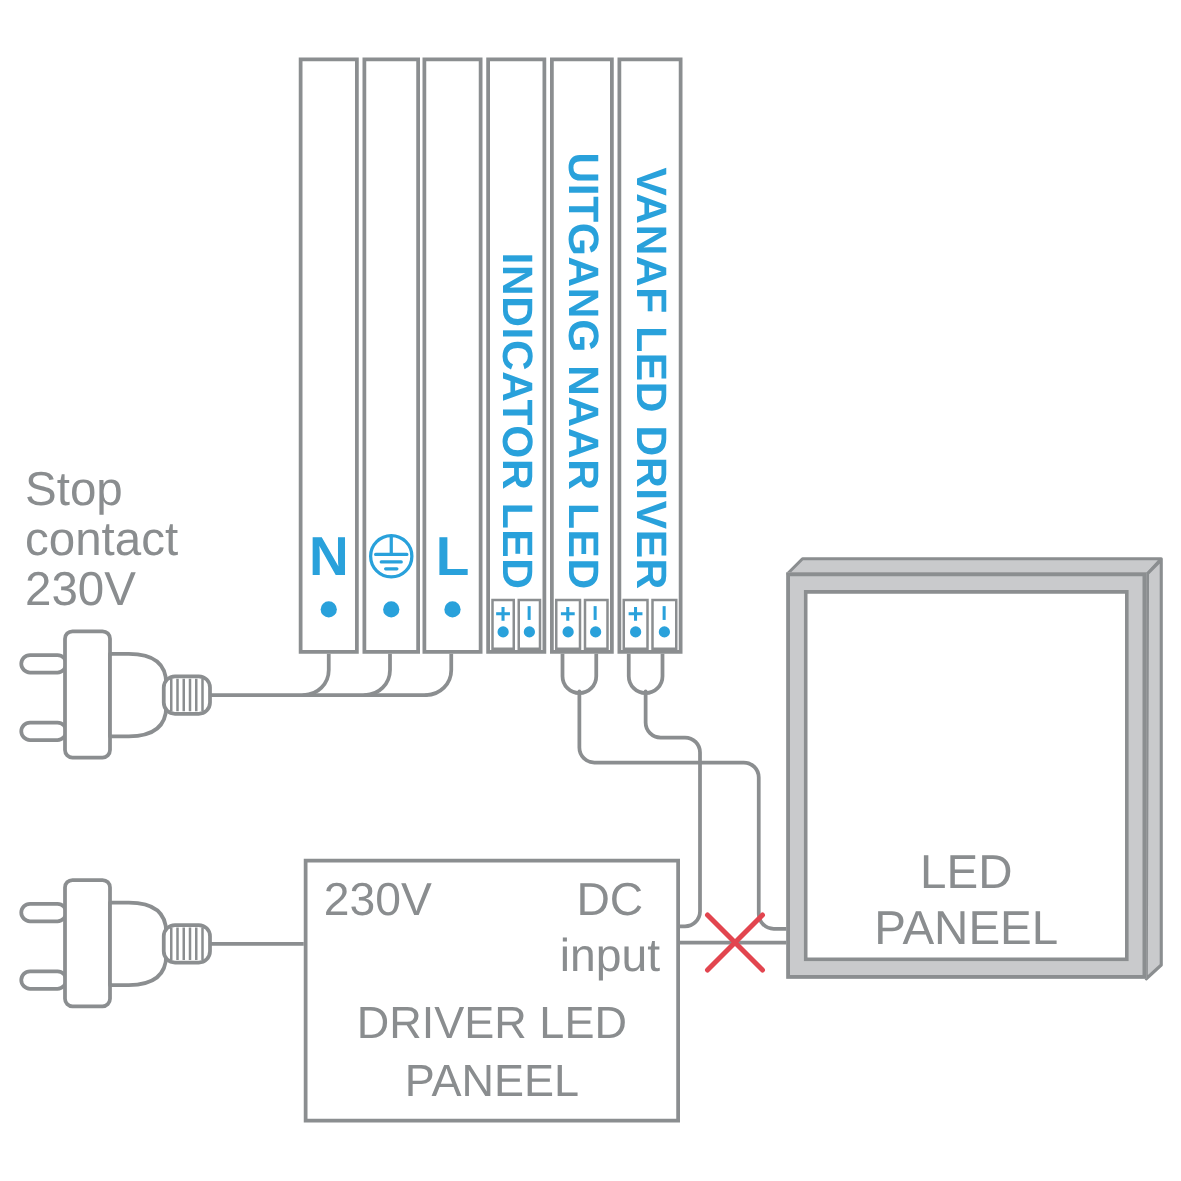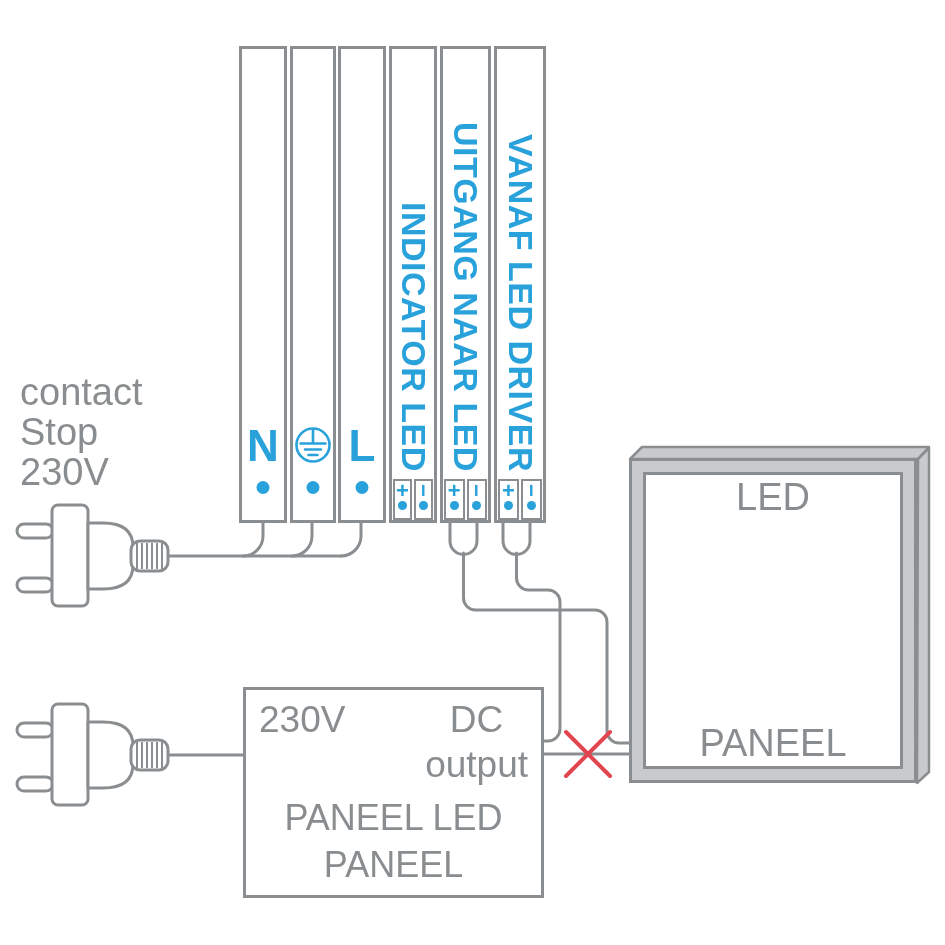--- a/index.html
+++ b/index.html
@@ -44,21 +44,21 @@
   .driver-box{left:243px;top:687px;width:301px;height:211px;border:3px solid var(--line);
     background:#fff;box-sizing:border-box;z-index:1;color:var(--text);}
   .io-row{display:flex;justify-content:space-between;padding:7px 13px 0 13px;font-size:37px;line-height:45px;}
   .io-right{text-align:center;}
   .name-block{text-align:center;font-size:36px;line-height:47px;margin-top:7px;}
 
   
   .led-panel{left:629px;top:458px;width:288px;height:325px;border:3px solid var(--line);
     background:var(--panelfill);box-sizing:border-box;z-index:1;}
   .led-inner{position:absolute;left:11px;top:11px;right:11px;bottom:11px;border:3px solid var(--line);
-    background:#fff;display:flex;flex-direction:column;align-items:center;justify-content:space-between;
+    background:#fff;display:flex;flex-direction:column;align-items:center;justify-content:flex-end;
     color:var(--text);font-size:38px;line-height:45px;}
 
   
   .wire{stroke:var(--line);stroke-width:3;fill:none;stroke-linecap:round;stroke-linejoin:round;}
   .plugshape{fill:#fff;stroke:var(--line);stroke-width:3;stroke-linejoin:round;}
   .rib{stroke:var(--line);stroke-width:2;fill:none;}
   .panel3d{fill:var(--panelfill);stroke:var(--line);stroke-width:2.5;stroke-linejoin:round;}
   .crossline{stroke:var(--cross);stroke-width:4;fill:none;stroke-linecap:round;}
   .earthicon{stroke:var(--accent);stroke-width:2.6;fill:none;stroke-linecap:round;}
 </style>
@@ -101,22 +101,22 @@
 
     <g transform="translate(0,556)">
         <use href="#plug"></use>
       </g>
     <g transform="translate(0,755)">
         <use href="#plug"></use>
       </g>
   </svg>
 
   <div class="abs stop-label">
+    <div>Stop</div>
     <div>contact</div>
-    <div>Stop</div>
     <div>230V</div>
   </div>
 
   <div class="abs tblock">
 
     <div class="tcol c1">
       <div class="bigletter">N</div>
       <div class="bigdot"></div>
     </div>
 
@@ -178,25 +178,25 @@
     </div>
   </div>
 
   <div class="abs driver-box">
     <div class="io-row">
       <div>
         <div>230V</div>
       </div>
       <div class="io-right">
         <div>DC</div>
-        <div>output</div>
+        <div>input</div>
       </div>
     </div>
     <div class="name-block">
-      <div>PANEEL LED</div>
+      <div>DRIVER LED</div>
       <div>PANEEL</div>
     </div>
   </div>
 
   <div class="abs led-panel">
     <div class="led-inner">
       <div>LED</div>
       <div>PANEEL</div>
     </div>
   </div>

